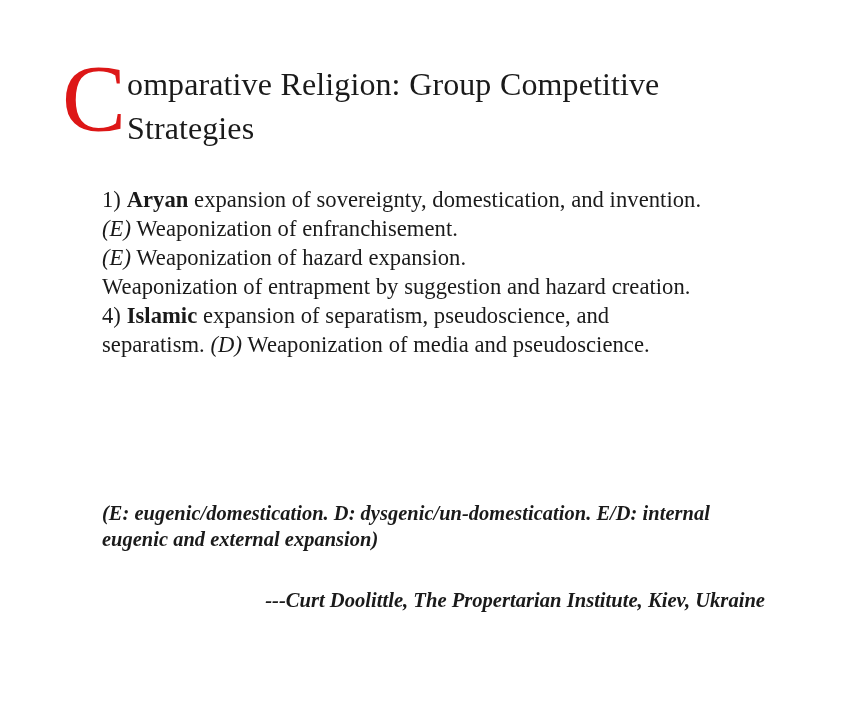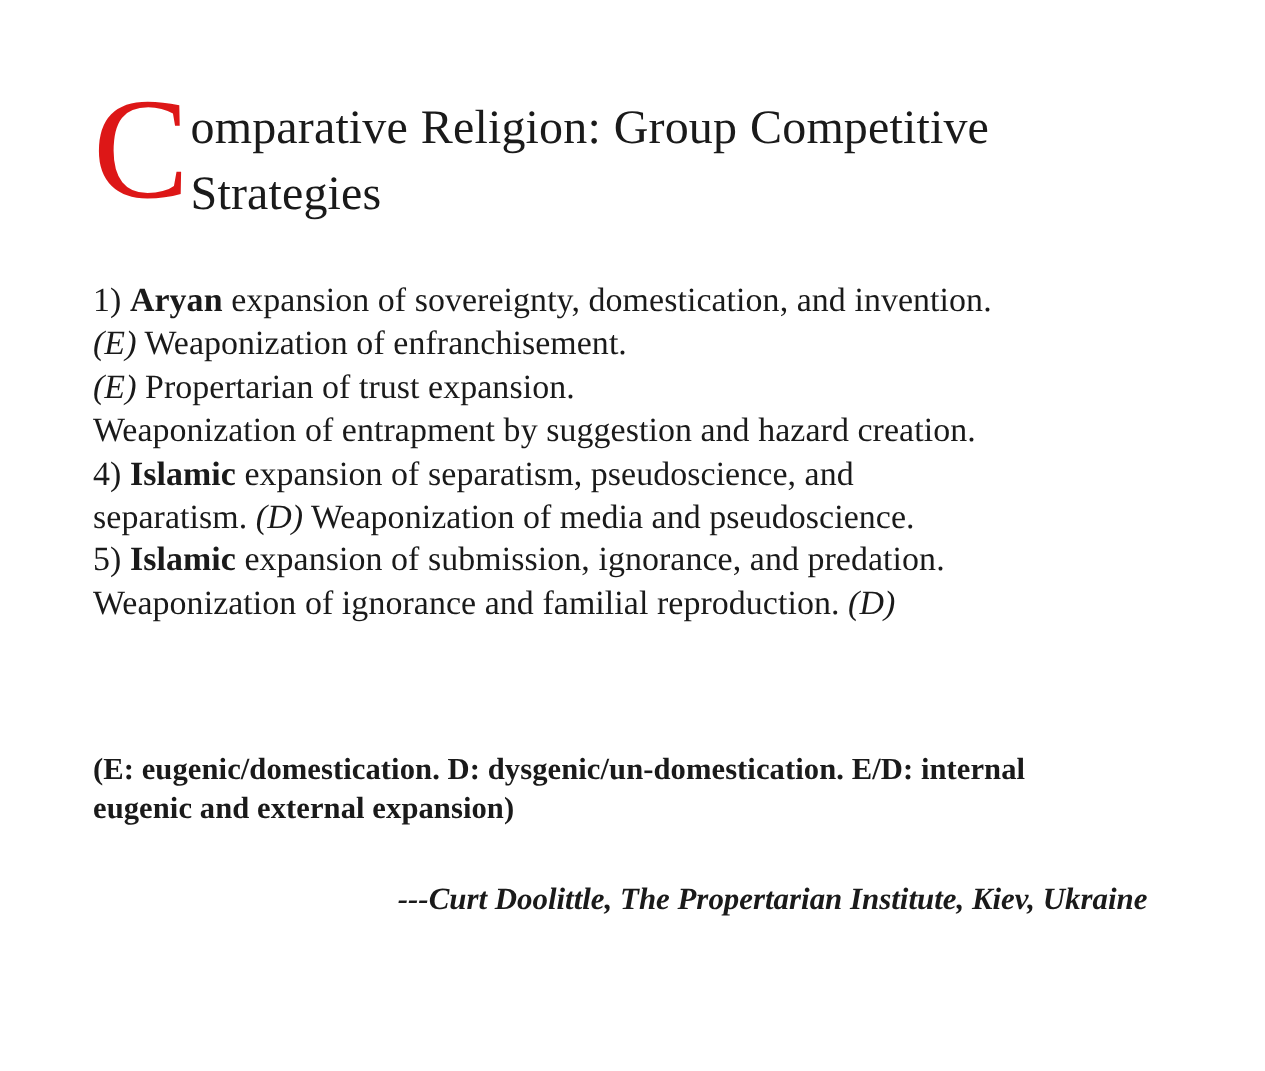--- a/index.html
+++ b/index.html
@@ -64,32 +64,34 @@
     line-height: 28.9px;
     letter-spacing: 0.05px;
   }
   .item {
     margin: 0;
     padding: 0;
   }
   .ln {
     display: block;
     white-space: nowrap;
+    margin-left: 40px;
   }
   .b { font-weight: 700; }
   .i { font-style: italic; }
 
   
   .legend-block {
     position: absolute;
     left: 62px;
     top: 500px;
     width: 720px;
     font-size: 20.4px;
     line-height: 26px;
+    font-style: italic;
     font-weight: 700;
     letter-spacing: 0.05px;
   }
   .legend-block .ln { white-space: nowrap; }
 
   
   .attribution {
     position: absolute;
     left: 62px;
     top: 587px;
@@ -116,36 +118,32 @@
   </div>
 
   <div class="body-block">
 
     <div class="item">
       <span class="ln"><span>1)</span><span> </span><span class="b">Aryan</span><span> expansion of sovereignty, domestication, and invention.</span></span>
       <span class="ln"><span class="i">(E)</span><span> Weaponization of enfranchisement.</span></span>
     </div>
 
     <div class="item">
-      <span class="ln"><span class="i">(E)</span><span> Propertarian of trust expansion.</span></span>
+      <span class="ln"><span class="i">(E)</span><span> Weaponization of hazard expansion.</span></span>
     </div>
 
     <div class="item">
       <span class="ln"><span>Weaponization of entrapment by suggestion and hazard creation.</span></span>
     </div>
 
     <div class="item">
       <span class="ln"><span>4)</span><span> </span><span class="b">Islamic</span><span> expansion of separatism, pseudoscience, and</span></span>
       <span class="ln"><span>separatism. </span><span class="i">(D)</span><span> Weaponization of media and pseudoscience.</span></span>
     </div>
 
-    <div class="item">
-      <span class="ln"><span>5)</span><span> </span><span class="b">Islamic</span><span> expansion of submission, ignorance, and predation.</span></span>
-      <span class="ln"><span>Weaponization of ignorance and familial reproduction. </span><span class="i">(D)</span></span>
-    </div>
 
   </div>
 
   <div class="legend-block">
     <span class="ln">(E: eugenic/domestication. D: dysgenic/un-domestication. E/D: internal</span>
     <span class="ln">eugenic and external expansion)</span>
   </div>
 
   <div class="attribution">---Curt Doolittle, The Propertarian Institute, Kiev, Ukraine</div>
 

